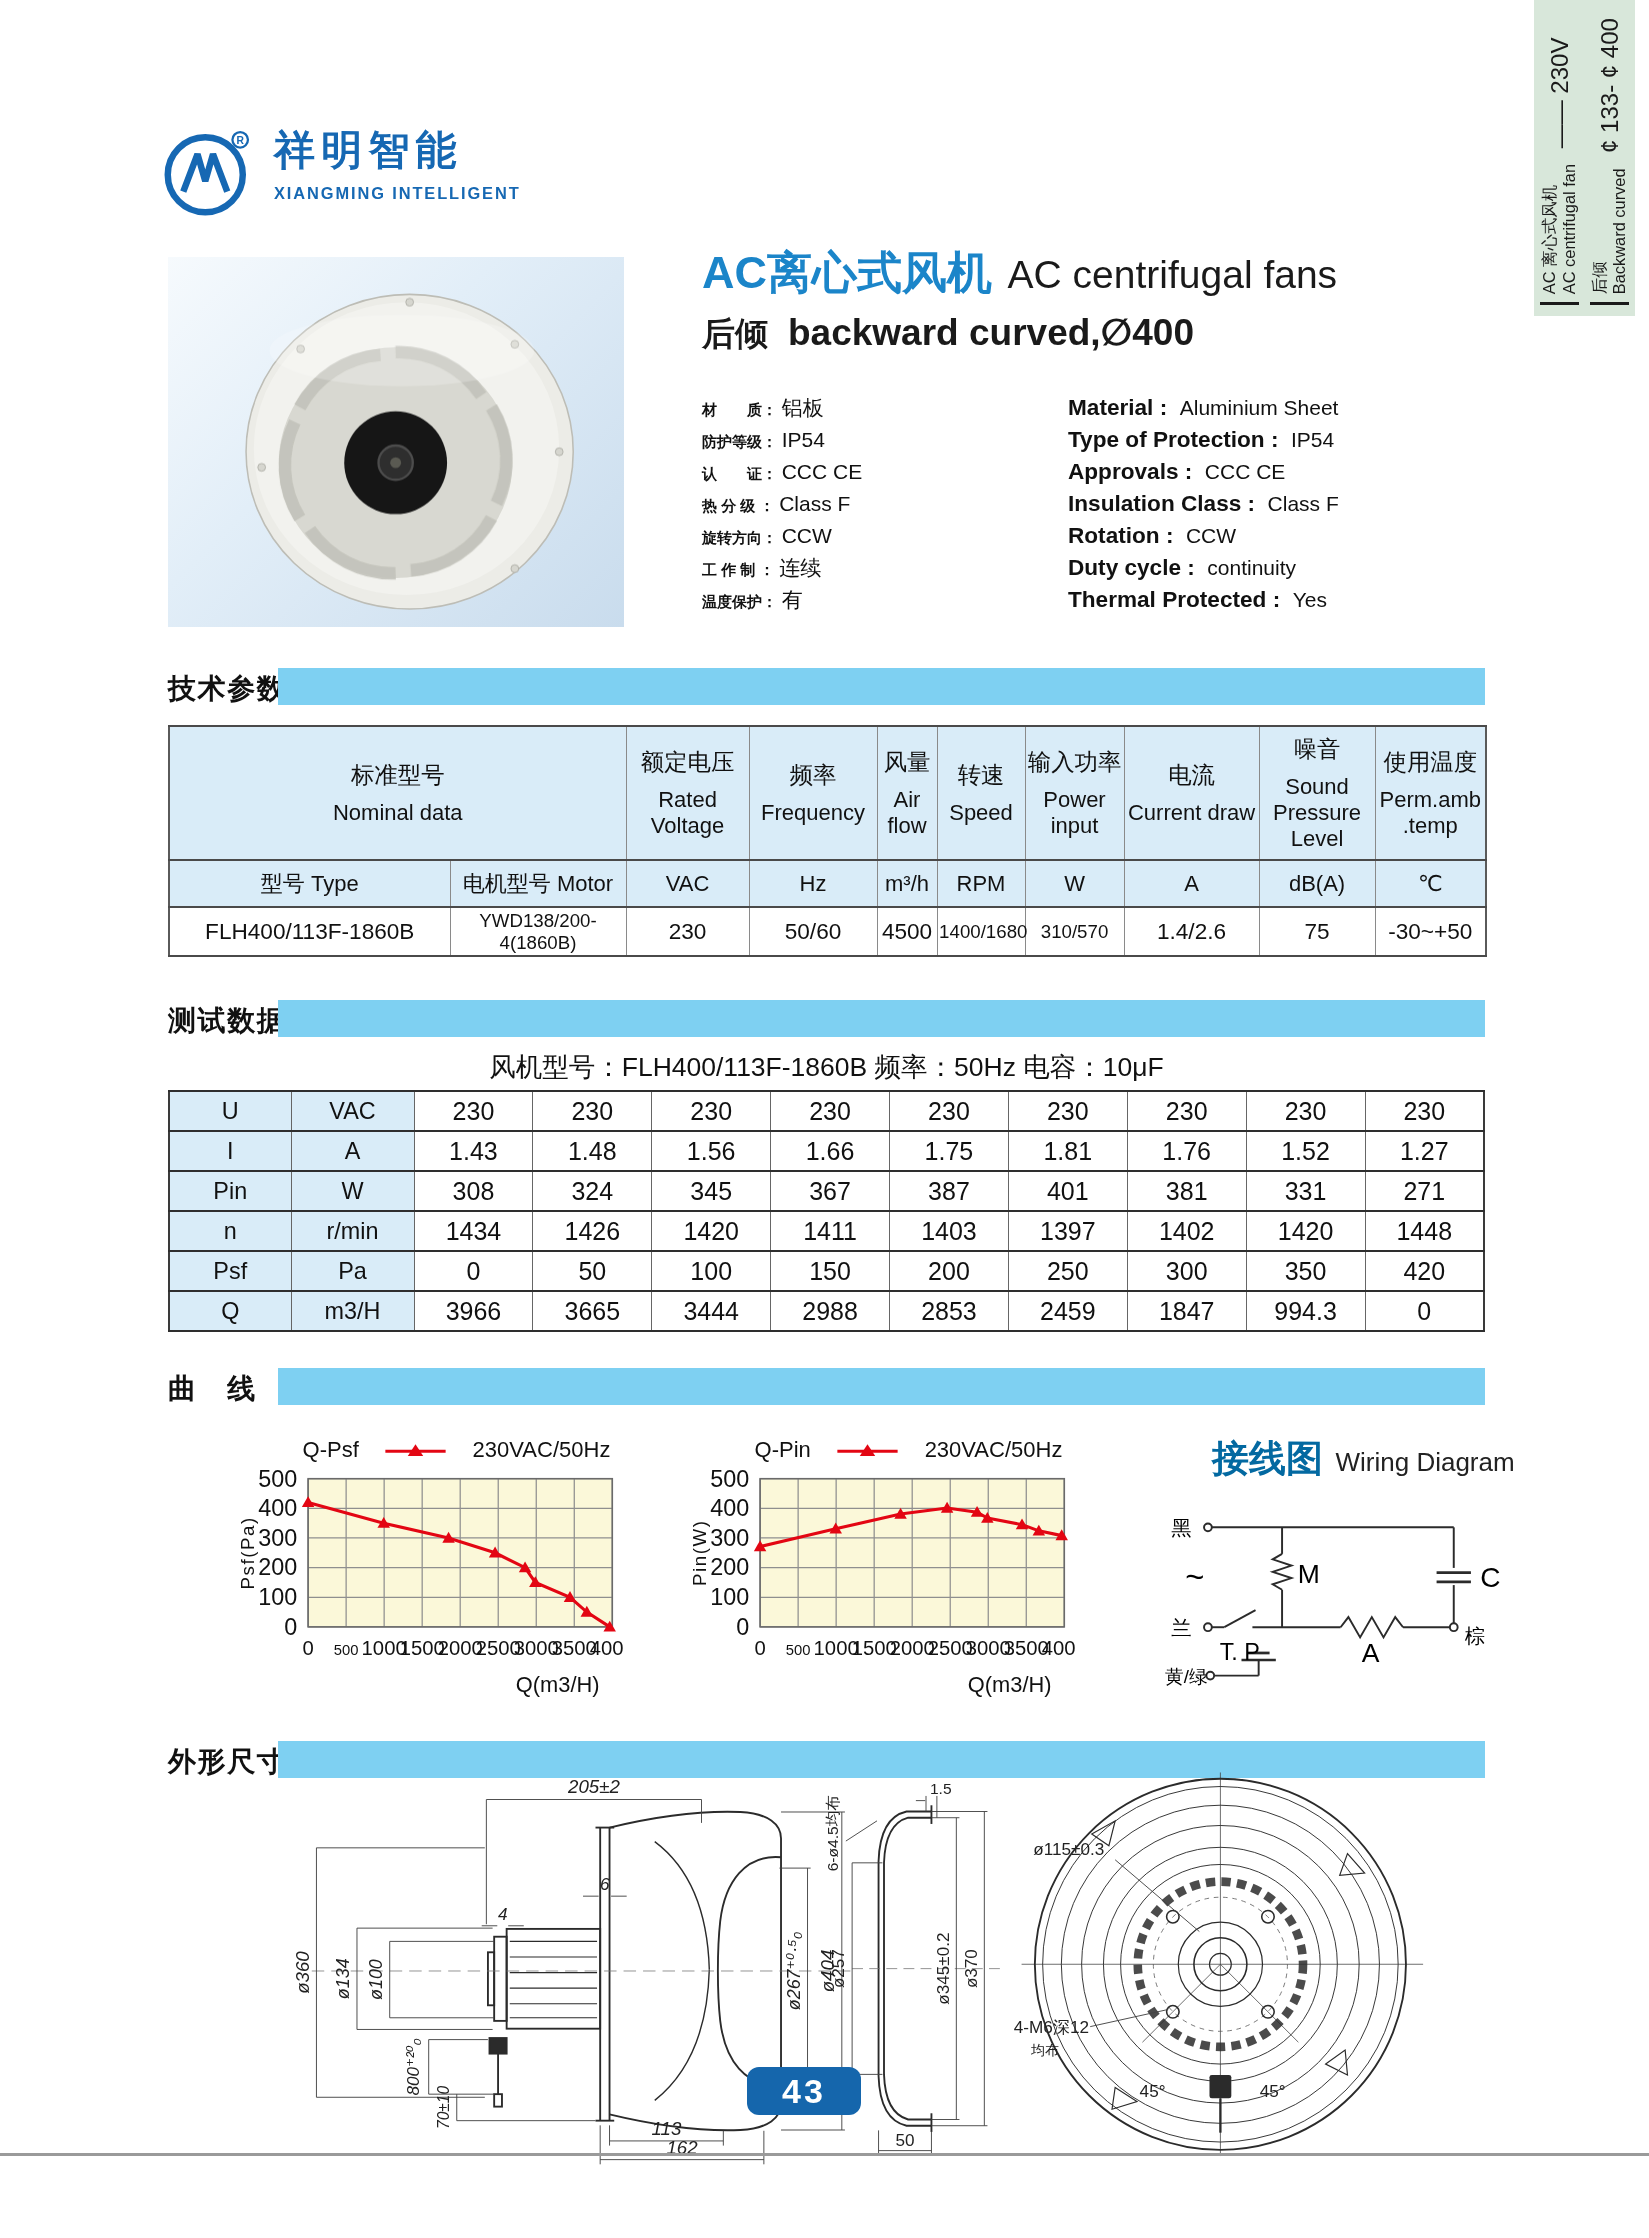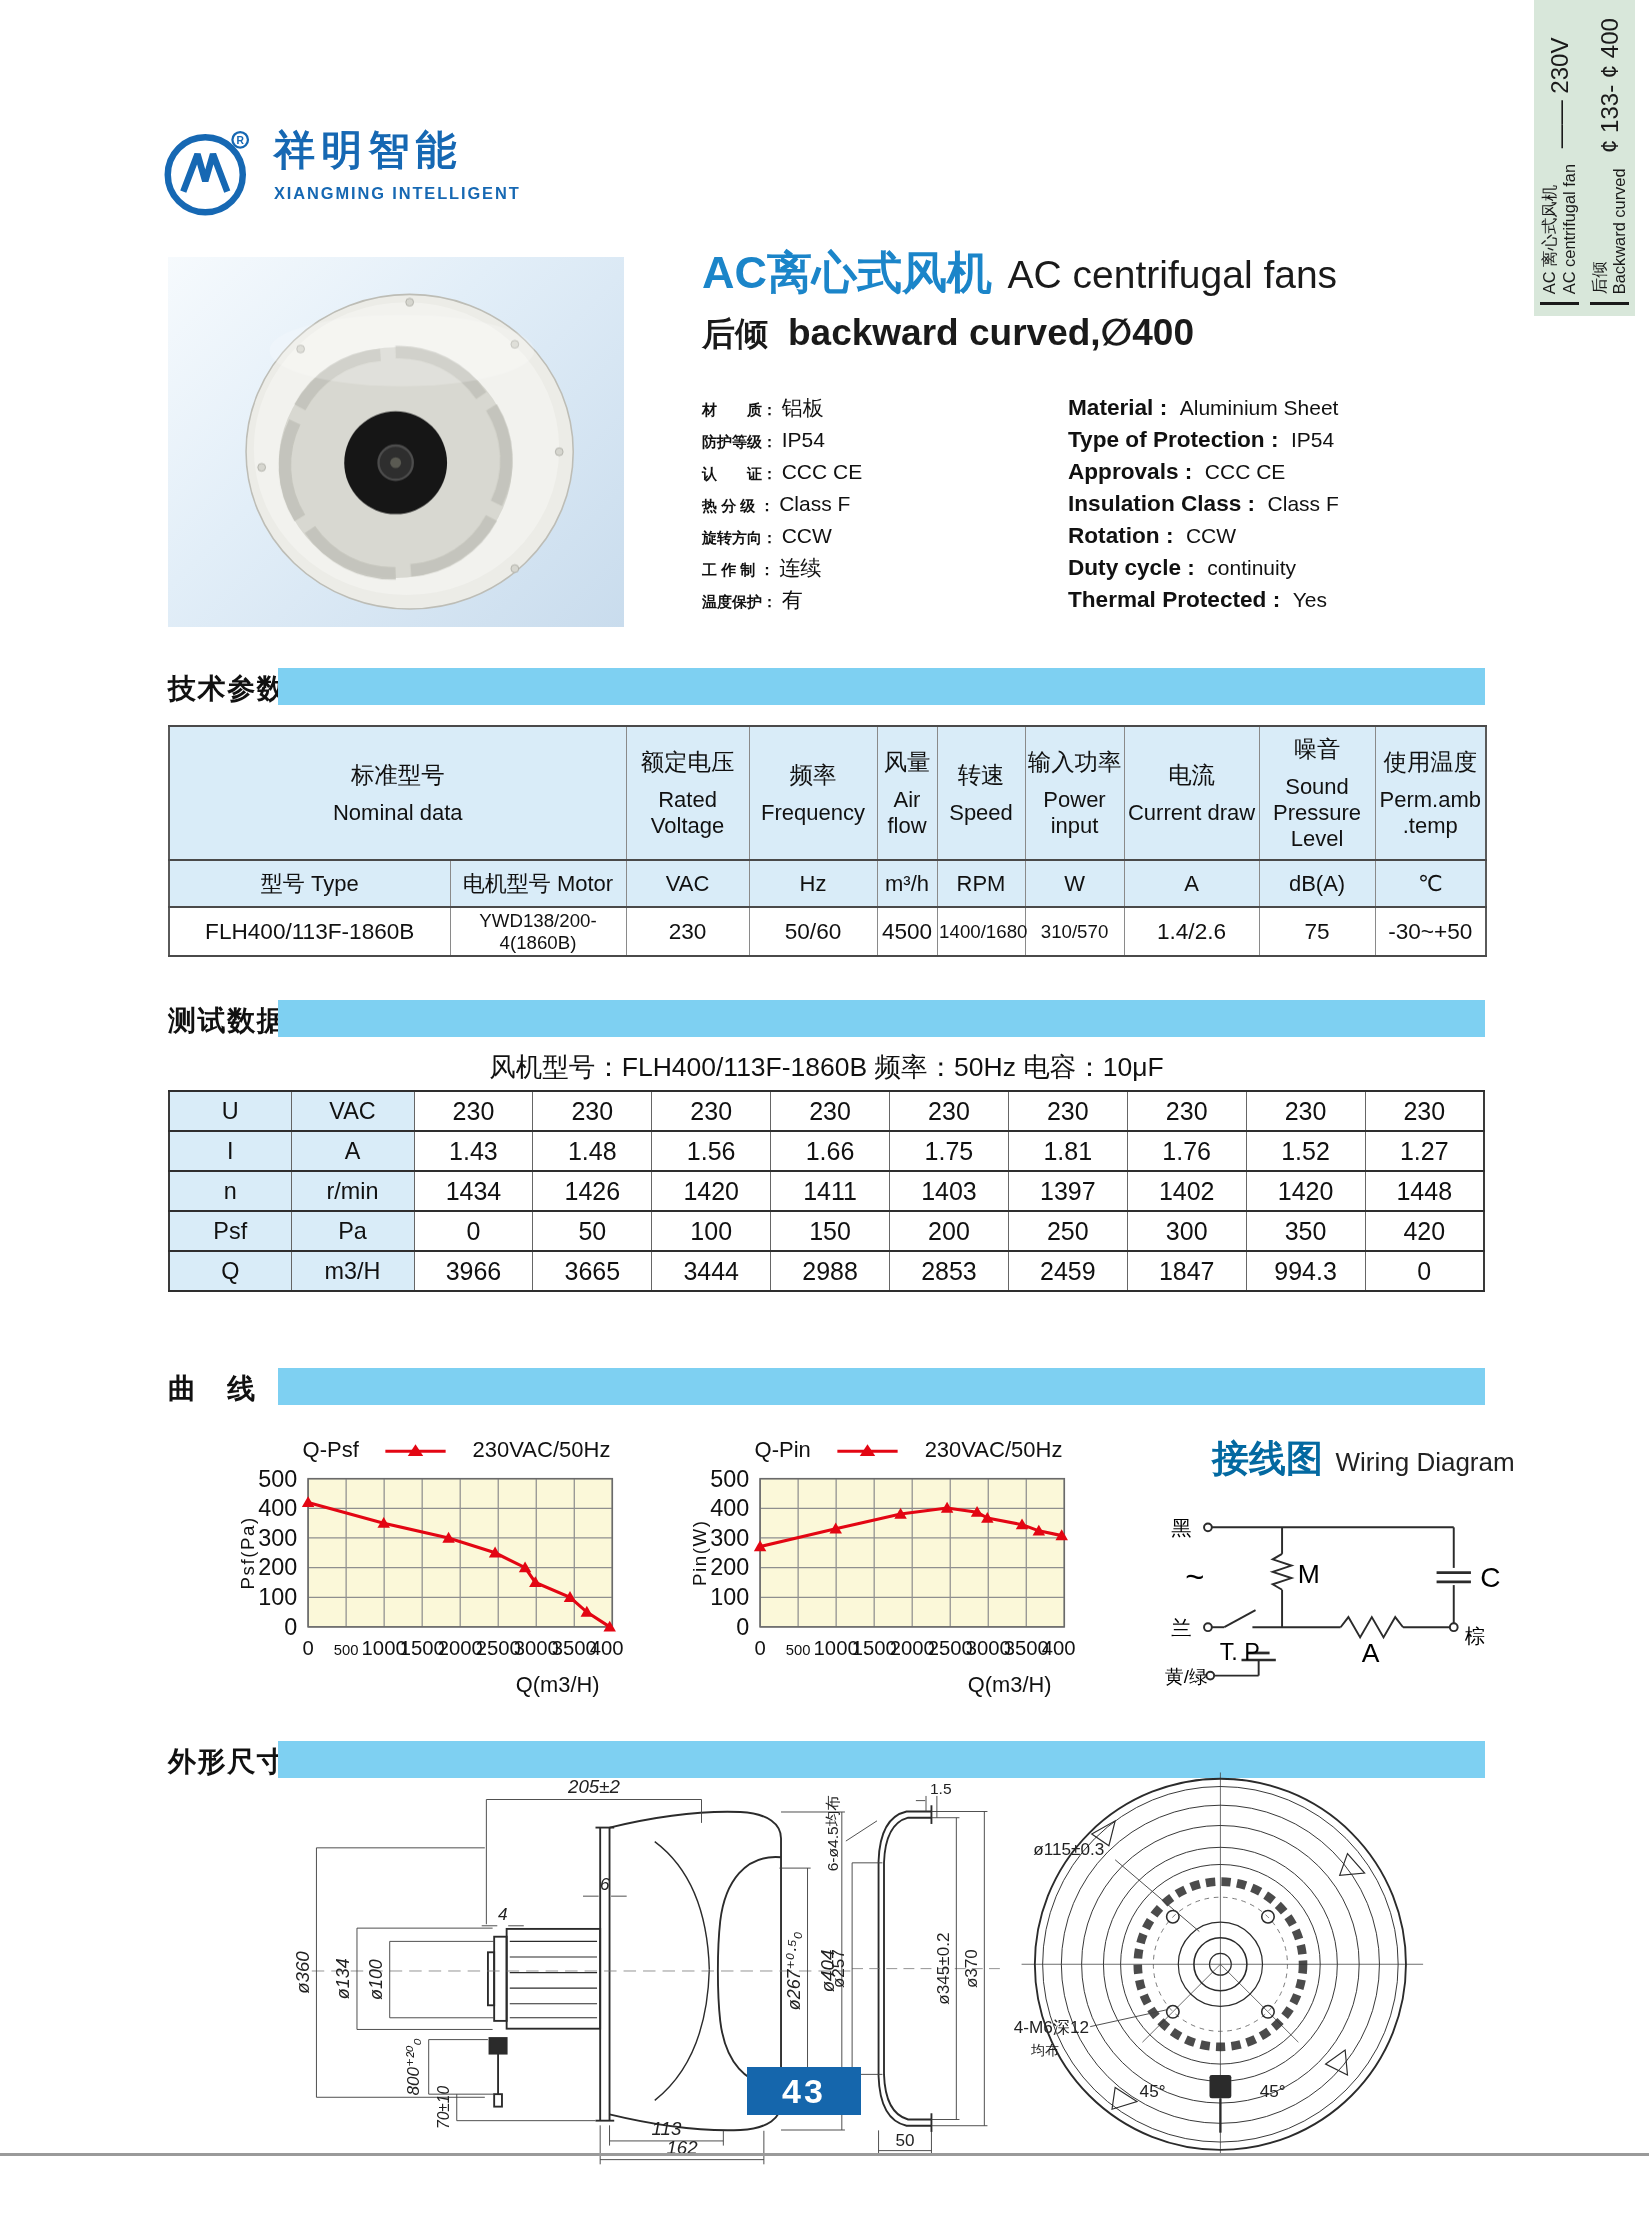--- a/index.html
+++ b/index.html
@@ -71,21 +71,21 @@
   .legend-marker line { stroke:#e30613; stroke-width:4; }
   .legend-marker path { fill:#e30613; }
 
   
   .wiring-title { display:flex; align-items:baseline; gap:12.5px; }
   .wt-cn { font-size:37px; font-weight:bold; color:#0369a1; }
   .wt-en { font-size:26px; color:#222;margin-top:14px; }
 
   
   .page-num { left:747px; top:2067px; width:114px; height:48px; background:#1566ac;
-              display:flex; align-items:center; justify-content:center; }
+              display:flex; align-items:center; justify-content:center;border-radius:12px; }
   .page-num span { color:#fff; font-size:34px; font-weight:bold; letter-spacing:3.1px; }
   .footer-line { left:0; top:2153px; width:1649px; height:3.1px; background:#9a9a9a; }
 
   .draw svg text { fill:#222; }
   .draw svg { overflow:visible; }
 </style>
 </head>
 <body>
 
 <div class="abs logo-wrap">
@@ -355,20 +355,33 @@
         <td class="tt-val">1.48</td>
         <td class="tt-val">1.56</td>
         <td class="tt-val">1.66</td>
         <td class="tt-val">1.75</td>
         <td class="tt-val">1.81</td>
         <td class="tt-val">1.76</td>
         <td class="tt-val">1.52</td>
         <td class="tt-val">1.27</td>
       </tr>
       <tr>
+        <td class="tt-param">Pin</td>
+        <td class="tt-unit">W</td>
+        <td class="tt-val">308</td>
+        <td class="tt-val">324</td>
+        <td class="tt-val">345</td>
+        <td class="tt-val">367</td>
+        <td class="tt-val">387</td>
+        <td class="tt-val">401</td>
+        <td class="tt-val">381</td>
+        <td class="tt-val">331</td>
+        <td class="tt-val">271</td>
+      </tr>
+      <tr>
         <td class="tt-param">n</td>
         <td class="tt-unit">r/min</td>
         <td class="tt-val">1434</td>
         <td class="tt-val">1426</td>
         <td class="tt-val">1420</td>
         <td class="tt-val">1411</td>
         <td class="tt-val">1403</td>
         <td class="tt-val">1397</td>
         <td class="tt-val">1402</td>
         <td class="tt-val">1420</td>

